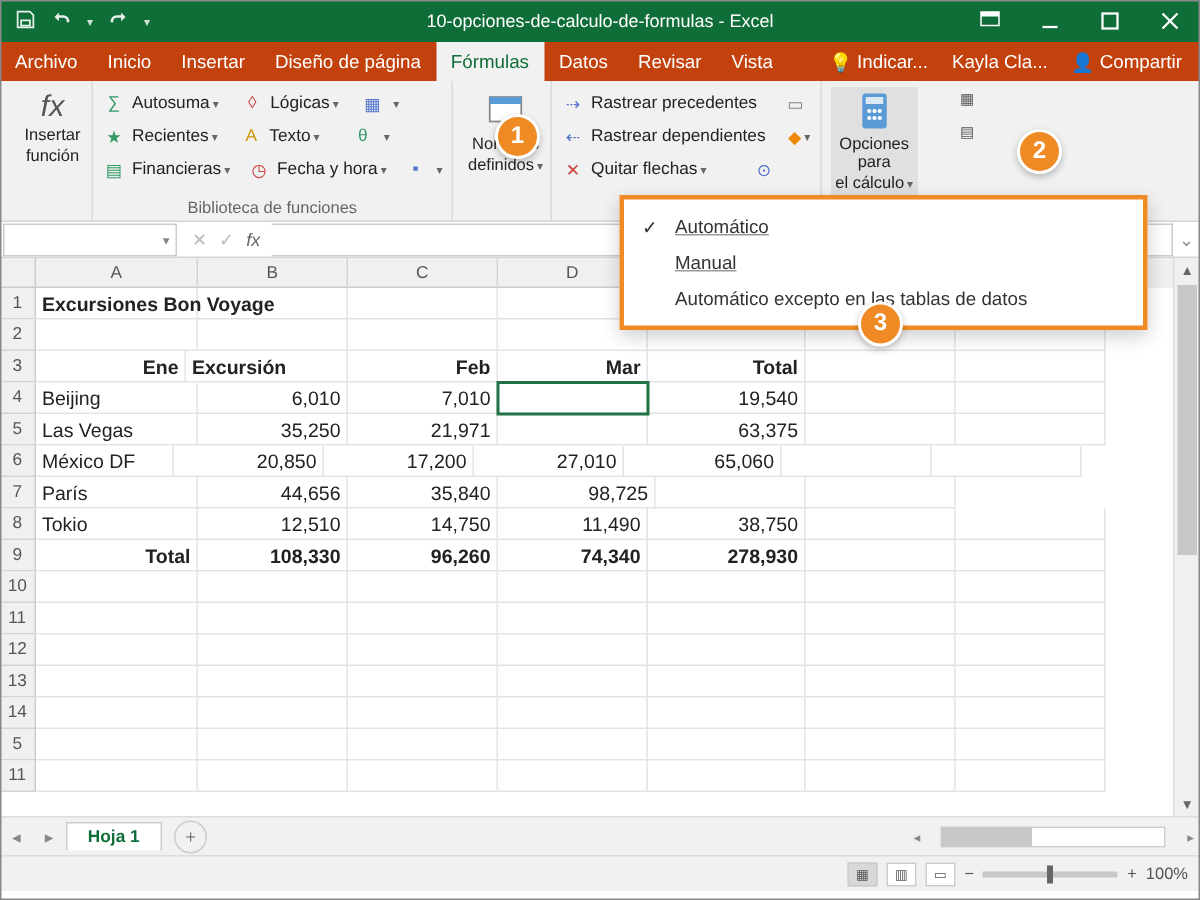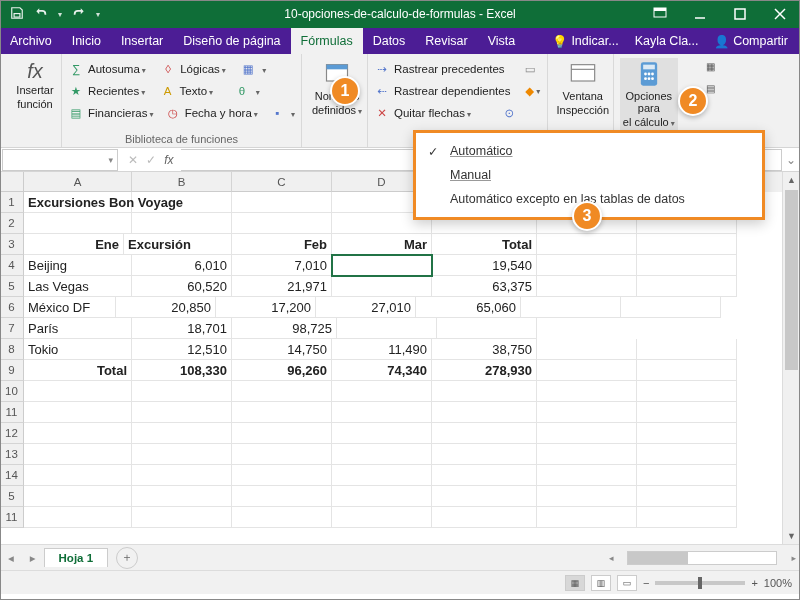--- a/index.html
+++ b/index.html
@@ -3,21 +3,21 @@
 <meta charset="utf-8">
 <style>
 html,body{margin:0;padding:0;font-family:"Segoe UI",Arial,sans-serif;font-size:12px;color:#222;background:#fff;width:800px;height:600px;overflow:hidden}
 *{box-sizing:border-box}
 .titlebar{height:28px;background:#0f6e38;color:#fff;display:flex;align-items:center;position:relative}
 .titlebar .qat{display:flex;align-items:center;gap:10px;padding-left:10px}
 .titlebar .qat svg{fill:#fff;opacity:.9}
 .titlebar .title{position:absolute;left:0;right:0;text-align:center;font-size:12px;pointer-events:none}
 .titlebar .wbtns{margin-left:auto;display:flex}
 .titlebar .wbtn{width:40px;height:28px;display:flex;align-items:center;justify-content:center}
-.menubar{height:26px;background:#4c1d95;color:#fff;display:flex;align-items:stretch;font-size:12.5px}
+.menubar{height:26px;background:#c2410c;color:#fff;display:flex;align-items:stretch;font-size:12.5px}
 .menubar .mitem{padding:0 10px;display:flex;align-items:center;white-space:nowrap;cursor:pointer}
 .menubar .mitem.active{background:#f1f1f1;color:#0f6e38}
 .menubar .spacer{flex:1}
 .menubar .right{display:flex;align-items:center;gap:4px;padding-right:6px}
 .menubar .right .ritem{display:flex;align-items:center;gap:3px;padding:0 6px}
 .ribbon{height:94px;background:#f1f1f1;border-bottom:1px solid #d5d5d5;display:flex;position:relative}
 .rgroup{border-right:1px solid #d9d9d9;padding:4px 6px 2px;display:flex;flex-direction:column;justify-content:space-between}
 .rgroup .glabel{text-align:center;font-size:11px;color:#666;padding-top:2px}
 .bigbtn{display:flex;flex-direction:column;align-items:center;justify-content:center;width:58px;text-align:center;font-size:11px;line-height:1.1;gap:2px;cursor:pointer;padding:2px}
 .bigbtn svg{width:28px;height:28px}
@@ -167,30 +167,20 @@
     </div>
   </div>
   <div class="rgroup" style="flex:0 0 auto">
     <div>
       <div class="midrow"><span class="ic" style="color:#57c">⇢</span><span>Rastrear precedentes</span>&nbsp;&nbsp;&nbsp;<span class="ic" style="color:#888">▭</span></div>
       <div class="midrow"><span class="ic" style="color:#57c">⇠</span><span>Rastrear dependientes</span>&nbsp;&nbsp;<span class="ic drop" style="color:#e80">◆</span></div>
       <div class="midrow"><span class="ic" style="color:#c44">✕</span><span class="drop">Quitar flechas</span>&nbsp;&nbsp;&nbsp;&nbsp;&nbsp;&nbsp;&nbsp;<span class="ic" style="color:#57c">⊙</span></div>
     </div>
     <div class="glabel">&nbsp;</div>
   </div>
-  <div class="rgroup" style="width:66px">
-    <div class="bigbtn">
-      <svg viewBox="0 0 24 24">
-          <rect x="2" y="4" width="20" height="14" fill="#fff" stroke="#888"></rect>
-          <line x1="2" y1="8" x2="22" y2="8" stroke="#888"></line>
-        </svg>
-      <span>Ventana</span>
-      <span>Inspección</span>
-    </div>
-  </div>
   <div class="rgroup" style="width:86px;border-right:none">
     <div class="bigbtn opc-calc">
       <svg viewBox="0 0 24 24">
           <rect x="5" y="2" width="14" height="20" rx="2" fill="#5b9bd5"></rect>
           <rect x="7" y="4" width="10" height="4" fill="#dbe9f5"></rect>
           <circle cx="9" cy="12" r="1.2" fill="#fff"></circle>
           <circle cx="12" cy="12" r="1.2" fill="#fff"></circle>
           <circle cx="15" cy="12" r="1.2" fill="#fff"></circle>
           <circle cx="9" cy="16" r="1.2" fill="#fff"></circle>
           <circle cx="12" cy="16" r="1.2" fill="#fff"></circle>
@@ -284,39 +274,40 @@
         <div class="cell " style="width: 108px;">Beijing</div>
         <div class="cell r" style="width: 100px;">6,010</div>
         <div class="cell r" style="width: 100px;">7,010</div>
         <div class="cell r sel" style="width: 100px;"></div>
         <div class="cell r" style="width: 105px;">19,540</div>
         <div class="cell " style="width: 100px;"></div>
         <div class="cell " style="width: 100px;"></div>
       </div>
       <div class="row">
         <div class="cell " style="width: 108px;">Las Vegas</div>
-        <div class="cell r" style="width: 100px;">60,520</div>
+        <div class="cell r" style="width: 100px;">35,250</div>
         <div class="cell r" style="width: 100px;">21,971</div>
         <div class="cell r" style="width: 100px;"></div>
         <div class="cell r" style="width: 105px;">63,375</div>
         <div class="cell " style="width: 100px;"></div>
         <div class="cell " style="width: 100px;"></div>
       </div>
       <div class="row">
         <div class="cell " style="width: 92px;">México DF</div>
         <div class="cell r" style="width: 100px;">20,850</div>
         <div class="cell r" style="width: 100px;">17,200</div>
         <div class="cell r" style="width: 100px;">27,010</div>
         <div class="cell r" style="width: 105px;">65,060</div>
         <div class="cell " style="width: 100px;"></div>
         <div class="cell " style="width: 100px;"></div>
       </div>
       <div class="row">
         <div class="cell " style="width: 108px;">París</div>
-        <div class="cell r" style="width: 100px;">18,701</div>
+        <div class="cell r" style="width: 100px;">44,656</div>
+        <div class="cell r" style="width: 100px;">35,840</div>
         <div class="cell r" style="width: 105px;">98,725</div>
         <div class="cell " style="width: 100px;"></div>
         <div class="cell " style="width: 100px;"></div>
       </div>
       <div class="row">
         <div class="cell " style="width: 108px;">Tokio</div>
         <div class="cell r" style="width: 100px;">12,510</div>
         <div class="cell r" style="width: 100px;">14,750</div>
         <div class="cell r" style="width: 100px;">11,490</div>
         <div class="cell r" style="width: 105px;">38,750</div>

